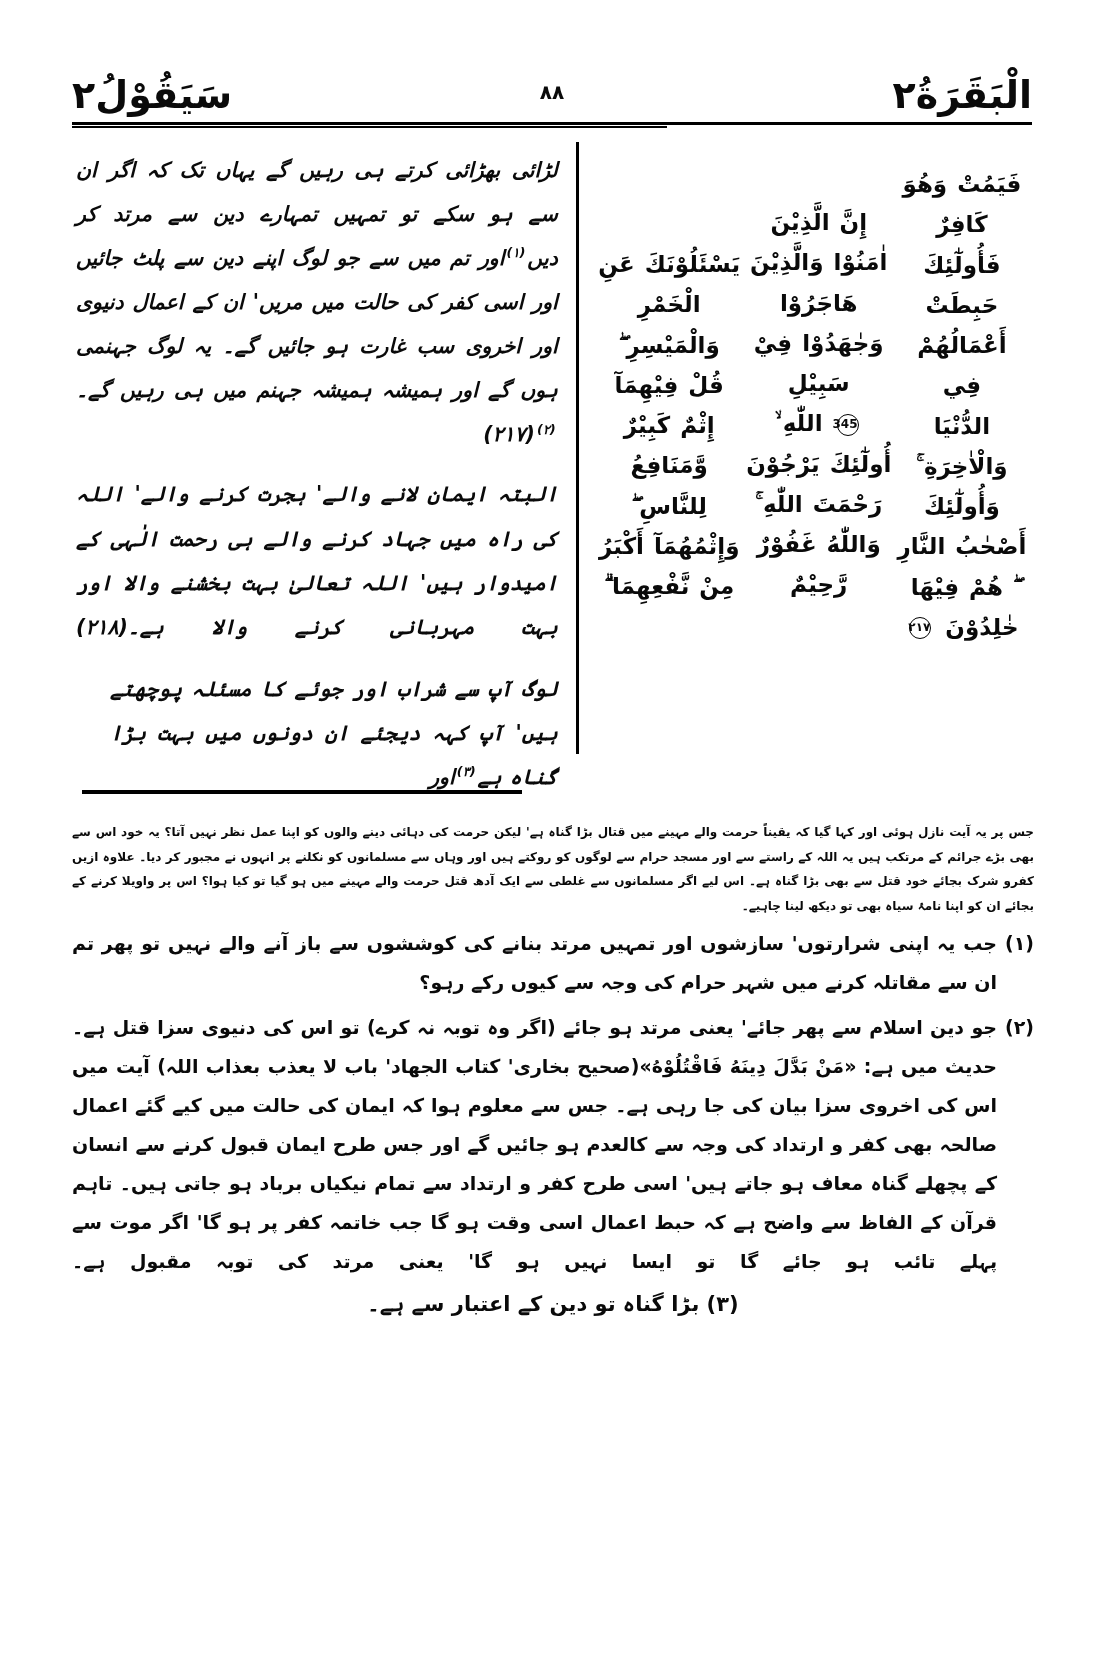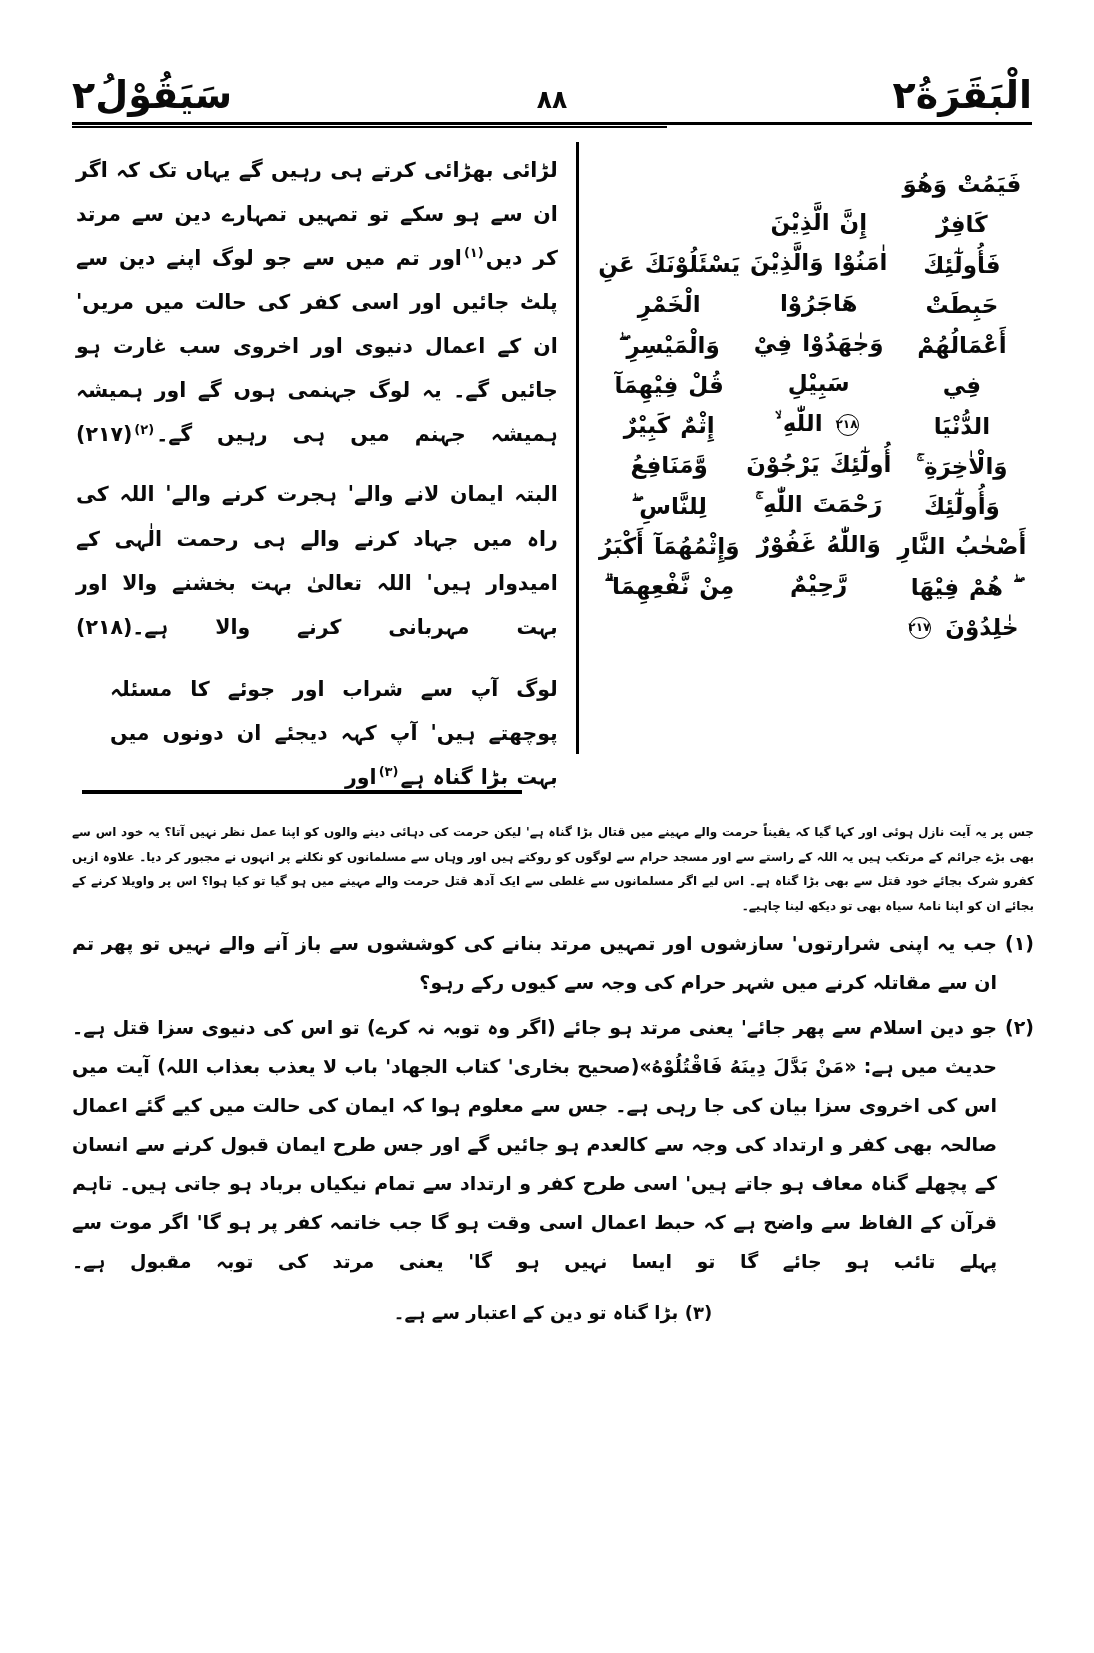--- a/index.html
+++ b/index.html
@@ -37,28 +37,28 @@
   .hdr-juz, .hdr-surah {
     font-family: "DejaVu Sans", sans-serif;
     font-size: 38px;
     font-weight: 700;
     line-height: 1;
     direction: rtl;
     white-space: nowrap;
     letter-spacing: -0.5px;
   }
   .hdr-page {
-    font-size: 25px;
+    font-size: 20px;
     font-weight: 700;
     line-height: 1;
     letter-spacing: 1px;
     position: absolute;
     left: 50%;
     transform: translateX(-50%);
-    bottom: 2px;
+    bottom: 12px;
   }
   .hdr-rule {
     position: absolute;
     top: 122px;
     left: 72px;
     right: 62px;
     height: 0;
     border-top: 3px solid #000;
   }
   .hdr-rule::after {
@@ -127,20 +127,21 @@
   .urdu-para {
     direction: rtl;
     text-align: justify;
     text-align-last: justify;
     font-family: "DejaVu Sans", sans-serif;
     font-size: 20.5px;
     font-weight: 600;
     line-height: 2.15;
     letter-spacing: -0.2px;
     word-spacing: 1px;
+    font-style: italic;
   }
   .urdu-para.p1 { margin-top: 6px; }
   .urdu-para.p2 { margin-top: 16px; }
   .urdu-para.p3 { margin-top: 18px; text-align-last: right; margin-left: 34px; }
   sup.fn {
     font-size: 13px;
     font-weight: 700;
     vertical-align: super;
     margin: 0 2px;
   }
@@ -200,24 +201,24 @@
 
   .arabic-inline {
     font-family: "DejaVu Sans", sans-serif;
     font-weight: 700;
     font-size: 19px;
     letter-spacing: 0px;
   }
   .fn-last {
     direction: rtl;
     text-align: center;
-    font-size: 18px;
+    font-size: 21px;
     font-weight: 600;
     line-height: 2.05;
-    margin-top: 14px;
+    margin-top: 2px;
   }
 </style>
 </head>
 <body>
 
 <div class="page">
 
   <div class="header">
     <div class="hdr-surah">الْبَقَرَةُ۲</div>
     <div class="hdr-page">۸۸</div>
@@ -234,21 +235,21 @@
         <div>الدُّنْيَا وَالْاٰخِرَةِ ۚ وَأُولٰٓئِكَ أَصْحٰبُ النَّارِ ۖ هُمْ فِيْهَا</div>
         <div>
           <span>خٰلِدُوْنَ</span>
           <span class="ayah-num">۲۱۷</span>
         </div>
       </div>
 
       <div class="ayah-group ayah-2">
         <div>إِنَّ الَّذِيْنَ اٰمَنُوْا وَالَّذِيْنَ هَاجَرُوْا وَجٰهَدُوْا فِيْ سَبِيْلِ</div>
         <div>
-          <span class="ayah-num">۲۱۸</span>
+          <span class="ayah-num">345</span>
           <span>اللّٰهِ ۙ أُولٰٓئِكَ يَرْجُوْنَ رَحْمَتَ اللّٰهِ ۚ وَاللّٰهُ غَفُوْرٌ رَّحِيْمٌ</span>
         </div>
       </div>
 
       <div class="ayah-group ayah-3">
         <div>يَسْئَلُوْنَكَ عَنِ الْخَمْرِ وَالْمَيْسِرِ ۖ قُلْ فِيْهِمَآ إِثْمٌ كَبِيْرٌ</div>
         <div>وَّمَنَافِعُ لِلنَّاسِ ۖ وَإِثْمُهُمَآ أَكْبَرُ مِنْ نَّفْعِهِمَا ۗ</div>
       </div>
 
     </div>

